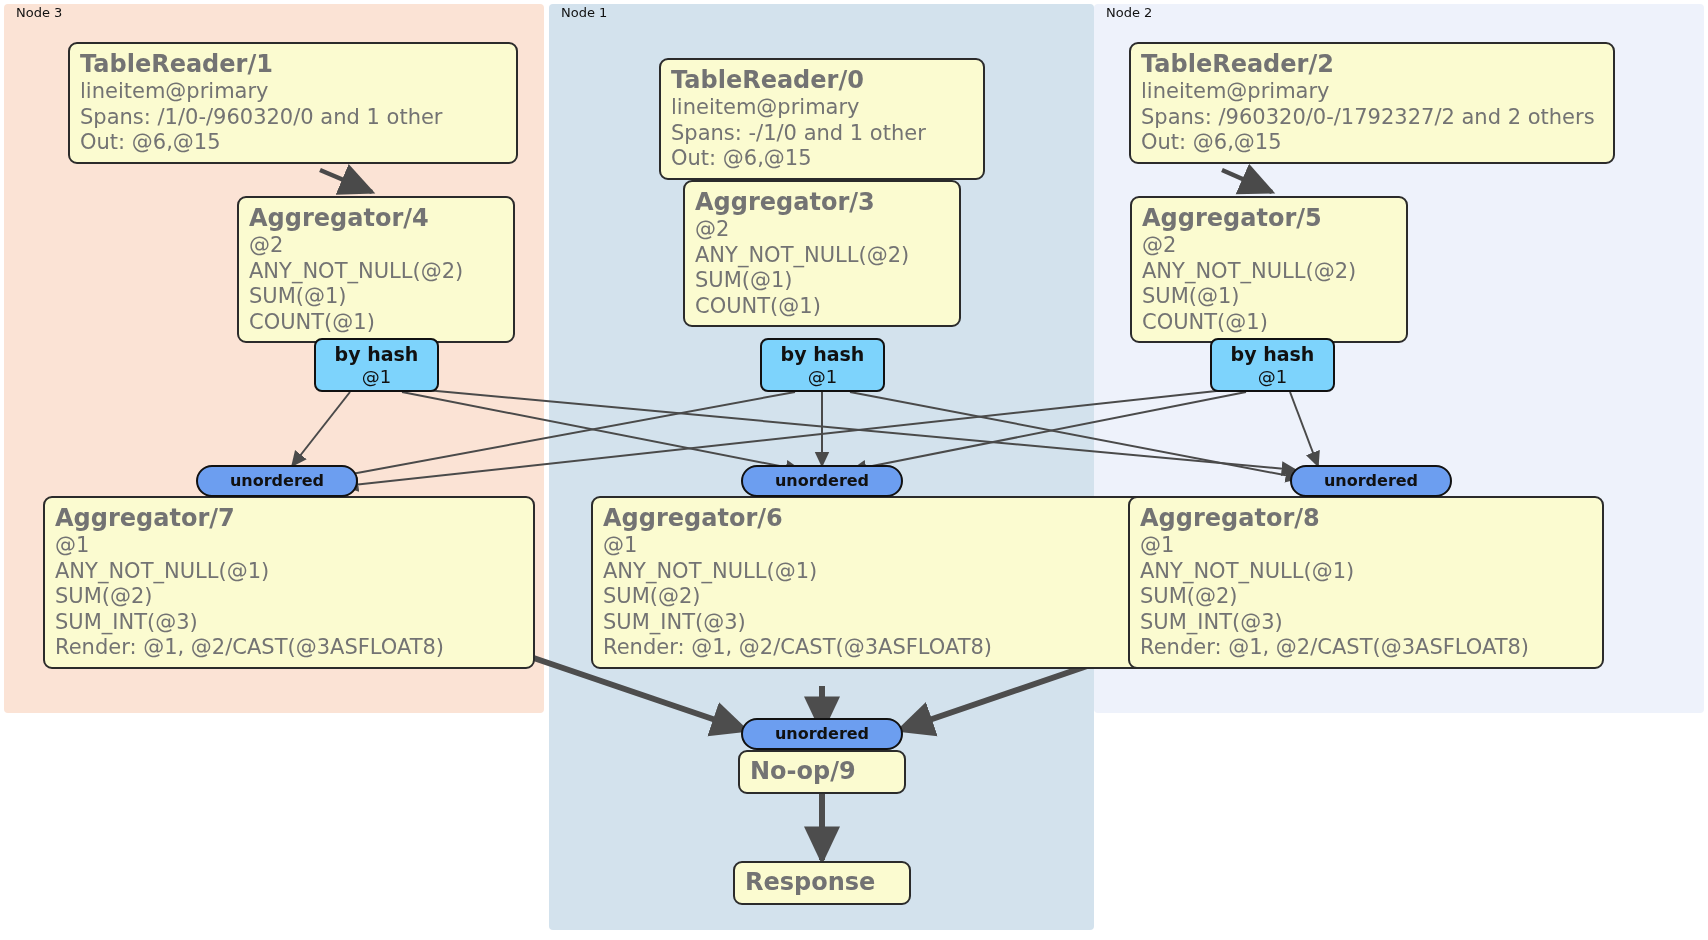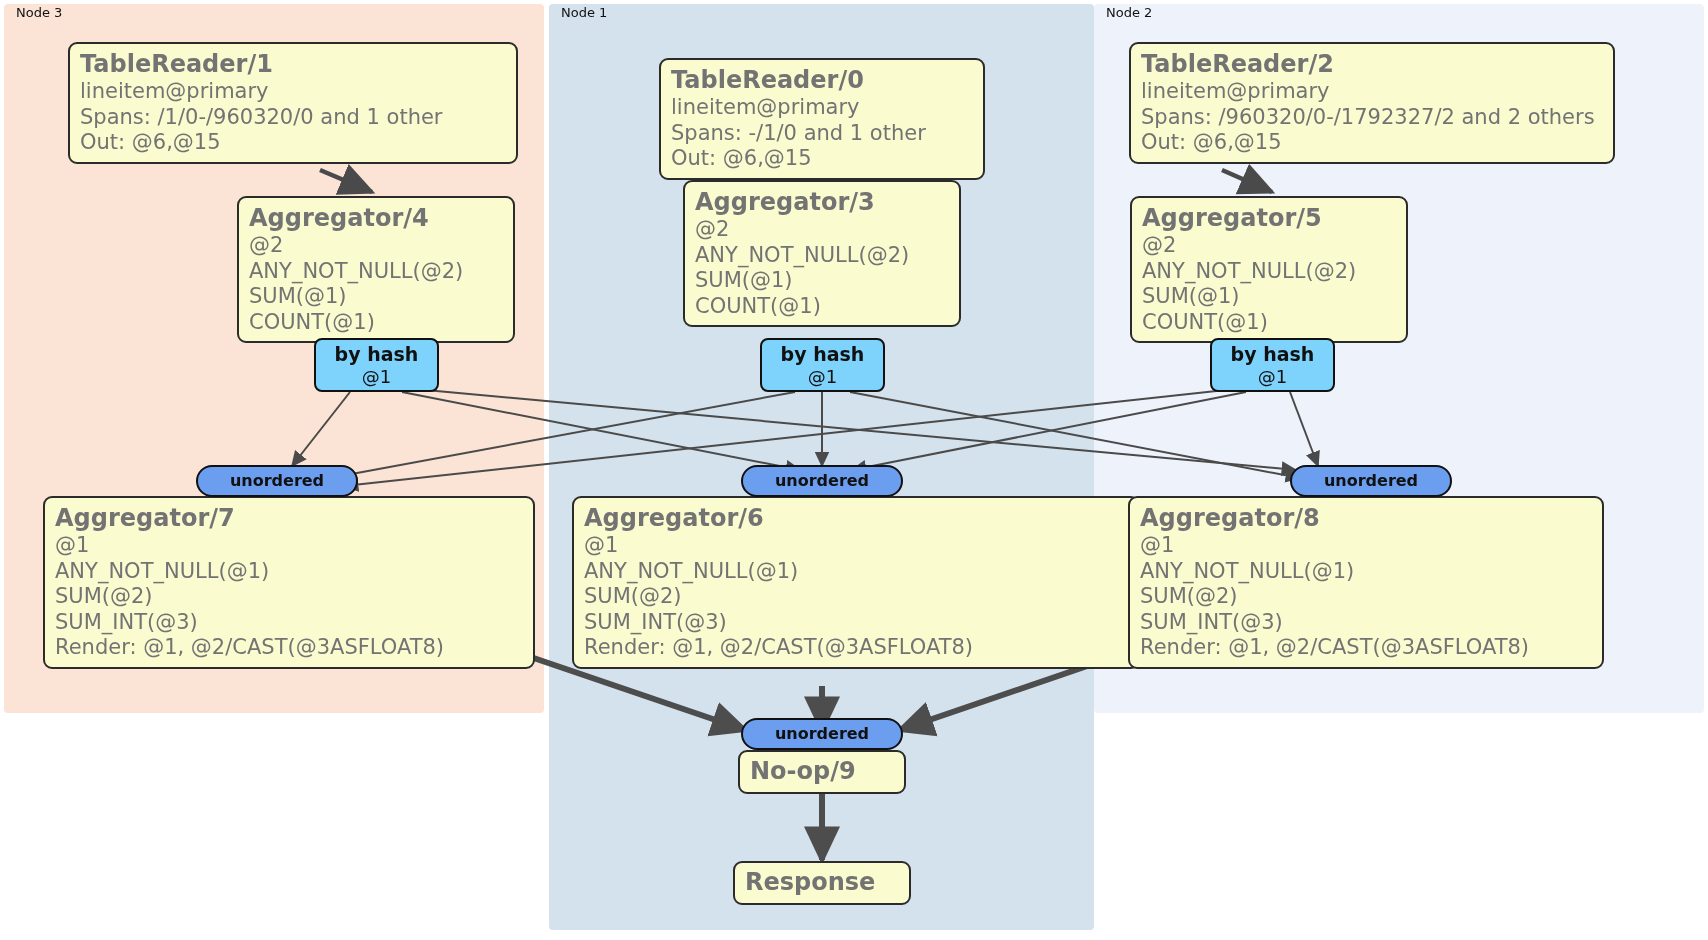--- a/index.html
+++ b/index.html
@@ -198,21 +198,21 @@
 
   <div class="proc z-box" style="left:43px;top:496px;width:492px;">
     <span class="ttl">Aggregator/7</span>
     <span class="ln">@1</span>
     <span class="ln">ANY_NOT_NULL(@1)</span>
     <span class="ln">SUM(@2)</span>
     <span class="ln">SUM_INT(@3)</span>
     <span class="ln">Render: @1, @2/CAST(@3ASFLOAT8)</span>
   </div>
 
-  <div class="proc z-box" style="left:572px;top:496px;width:568px;">
+  <div class="proc z-box" style="left:591px;top:496px;width:568px;">
     <span class="ttl">Aggregator/6</span>
     <span class="ln">@1</span>
     <span class="ln">ANY_NOT_NULL(@1)</span>
     <span class="ln">SUM(@2)</span>
     <span class="ln">SUM_INT(@3)</span>
     <span class="ln">Render: @1, @2/CAST(@3ASFLOAT8)</span>
   </div>
 
   <div class="proc z-box" style="left:1128px;top:496px;width:476px;">
     <span class="ttl">Aggregator/8</span>

